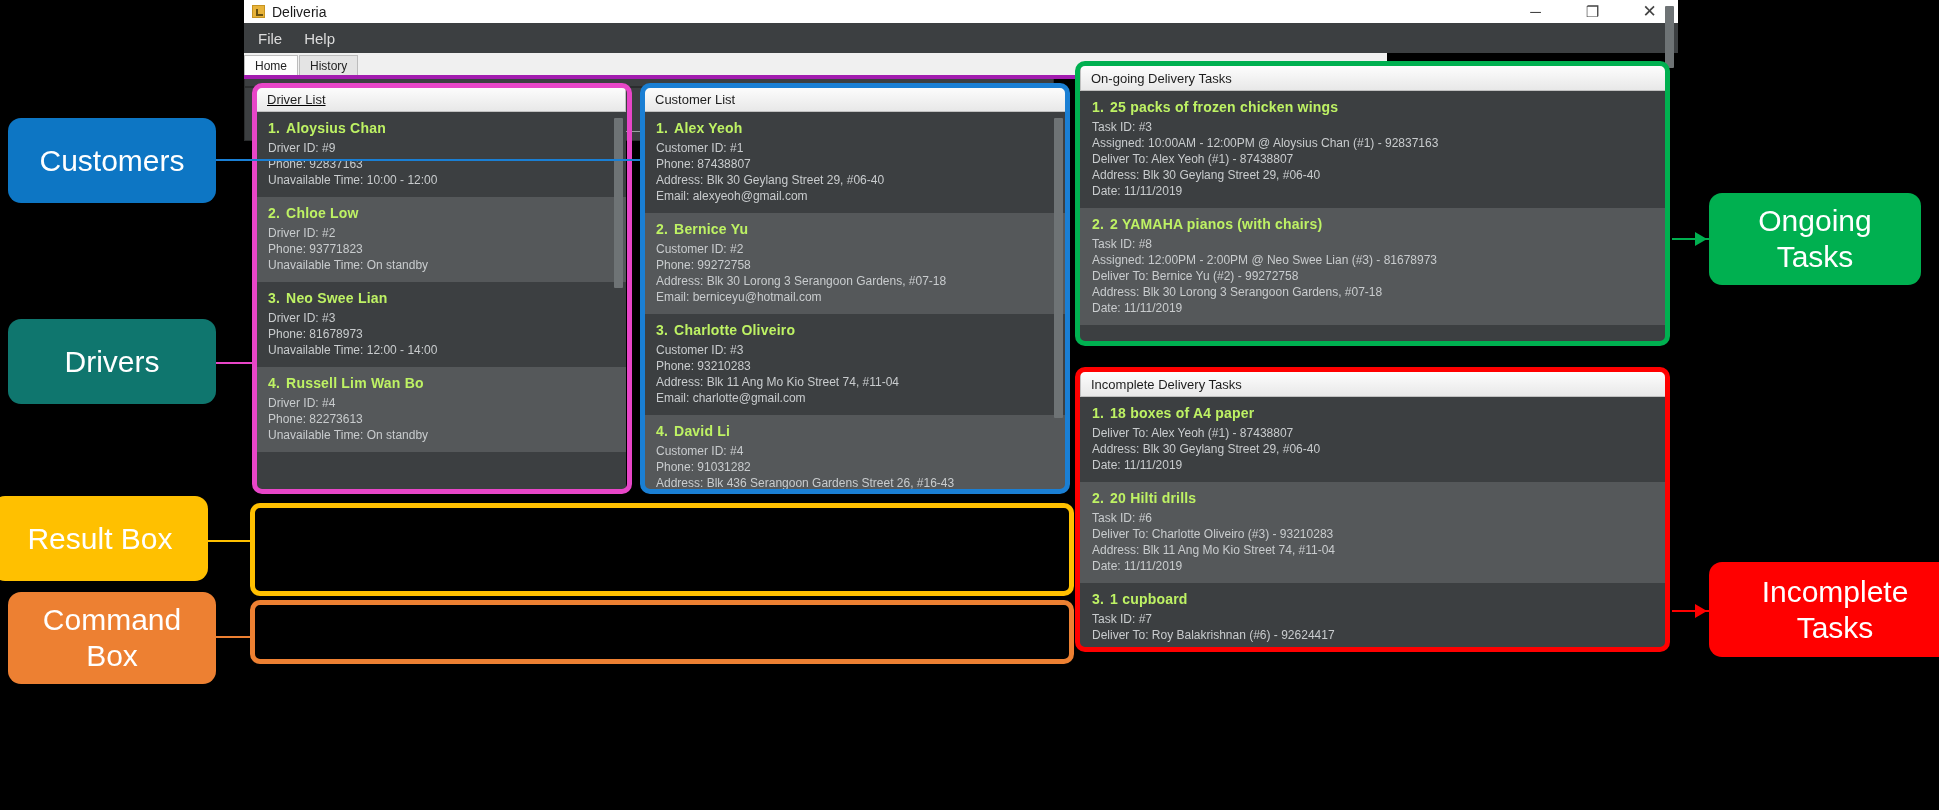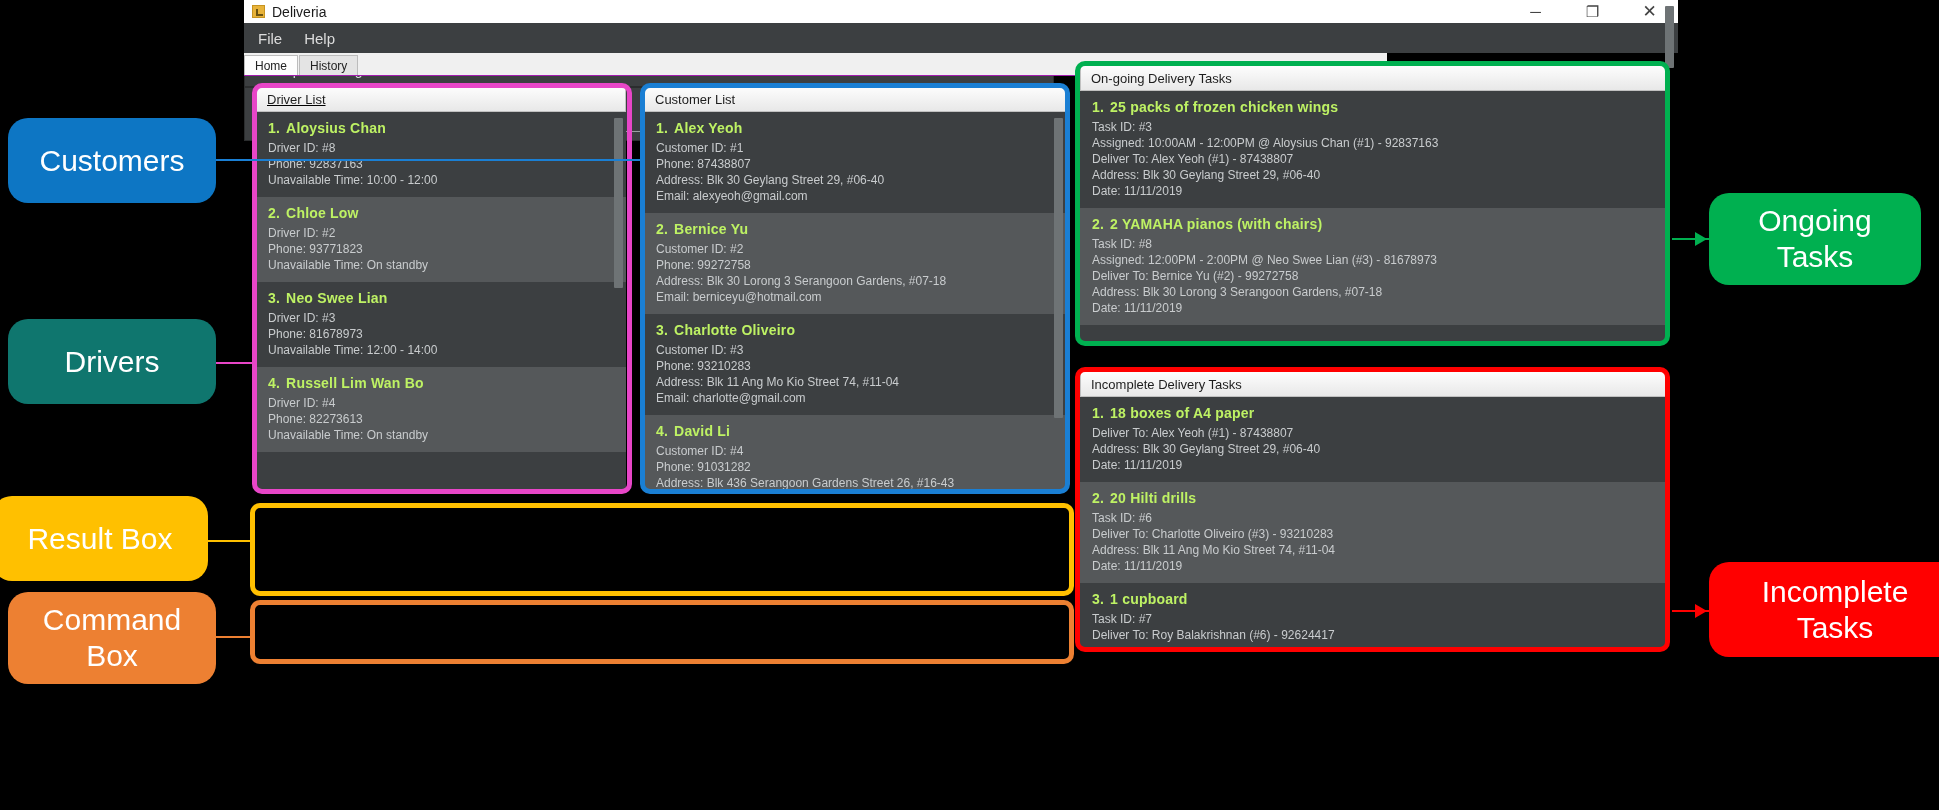--- a/index.html
+++ b/index.html
@@ -19,21 +19,21 @@
   .tb-controls{margin-left:auto;display:flex;height:100%;}
   .tb-btn{width:57px;height:100%;display:flex;align-items:center;justify-content:center;
           font-size:15px;color:#444;}
   .tb-btn.close{font-size:17px;}
 
   .menubar{position:absolute;left:0;top:23px;width:1434px;height:30px;background:#3c3f41;
            display:flex;align-items:center;padding-left:14px;box-sizing:border-box;}
   .menu-item{font-size:15px;color:#dcdcdc;margin-right:22px;}
 
   .tabstrip{position:absolute;left:0;top:53px;width:1143px;height:22px;background:#f0f0f0;
-            border-bottom:1px solid #a21caf;display:flex;align-items:flex-end;}
+            border-bottom:4px solid #a21caf;display:flex;align-items:flex-end;}
   .tab{height:20px;line-height:20px;padding:0 10px;font-size:12px;color:#222;
        background:#e4e4e4;border:1px solid #bcbcbc;border-bottom:none;margin-right:1px;box-sizing:border-box;}
   .tab.active{background:#fdfdfd;}
 
   .panel{position:absolute;background:#3c3f41;box-sizing:border-box;}
   .panel-header{height:26px;background:linear-gradient(#fdfdfd,#e8e8e8);
                 border:1px solid #c0c0c0;box-sizing:border-box;
                 display:flex;align-items:center;padding-left:10px;
                 font-size:13px;color:#1d1d1d;}
   .panel-body{position:absolute;left:0;right:0;top:26px;bottom:0;overflow:hidden;background:#3c3f41;}
@@ -70,21 +70,21 @@
   #send-button{width:66px;height:30px;margin-left:10px;background:#4b6b49;
                border:1px solid #cfd6cf;color:#eef2ee;font-size:13px;
                display:flex;align-items:center;justify-content:center;
                font-family:"Liberation Sans",sans-serif;}
 
   
   #ongoing-panel{left:836px;top:65px;width:586px;height:277px;}
   #incomplete-panel{left:836px;top:371px;width:586px;height:277px;}
 
   
-  .anno-box{position:absolute;border-radius:20px;display:flex;flex-direction:column;
+  .anno-box{position:absolute;border-radius:13px;display:flex;flex-direction:column;
             align-items:center;justify-content:center;color:#fff;text-align:center;
             font-size:30px;line-height:36px;}
   .hl{position:absolute;border-style:solid;border-radius:10px;box-sizing:border-box;pointer-events:none;}
   .conn{position:absolute;height:2px;}
   .arrow{position:absolute;width:0;height:0;border-top:7px solid transparent;
          border-bottom:7px solid transparent;}
 </style>
 </head>
 <body>
 
@@ -109,21 +109,21 @@
     <div class="tab active">Home</div>
     <div class="tab">History</div>
   </div>
 
   <div class="panel" id="driver-panel">
     <div class="panel-header">Driver List</div>
     <div class="panel-body">
       <div id="driver-items">
           <div class="card odd">
             <div class="card-title"><span class="num">1.</span><span>Aloysius Chan</span></div>
-            <div class="card-line">Driver ID: #8</div>
+            <div class="card-line">Driver ID: #9</div>
             <div class="card-line">Phone: 92837163</div>
             <div class="card-line">Unavailable Time: 10:00 - 12:00</div>
           </div>
           <div class="card even">
             <div class="card-title"><span class="num">2.</span><span>Chloe Low</span></div>
             <div class="card-line">Driver ID: #2</div>
             <div class="card-line">Phone: 93771823</div>
             <div class="card-line">Unavailable Time: On standby</div>
           </div>
           <div class="card odd">

